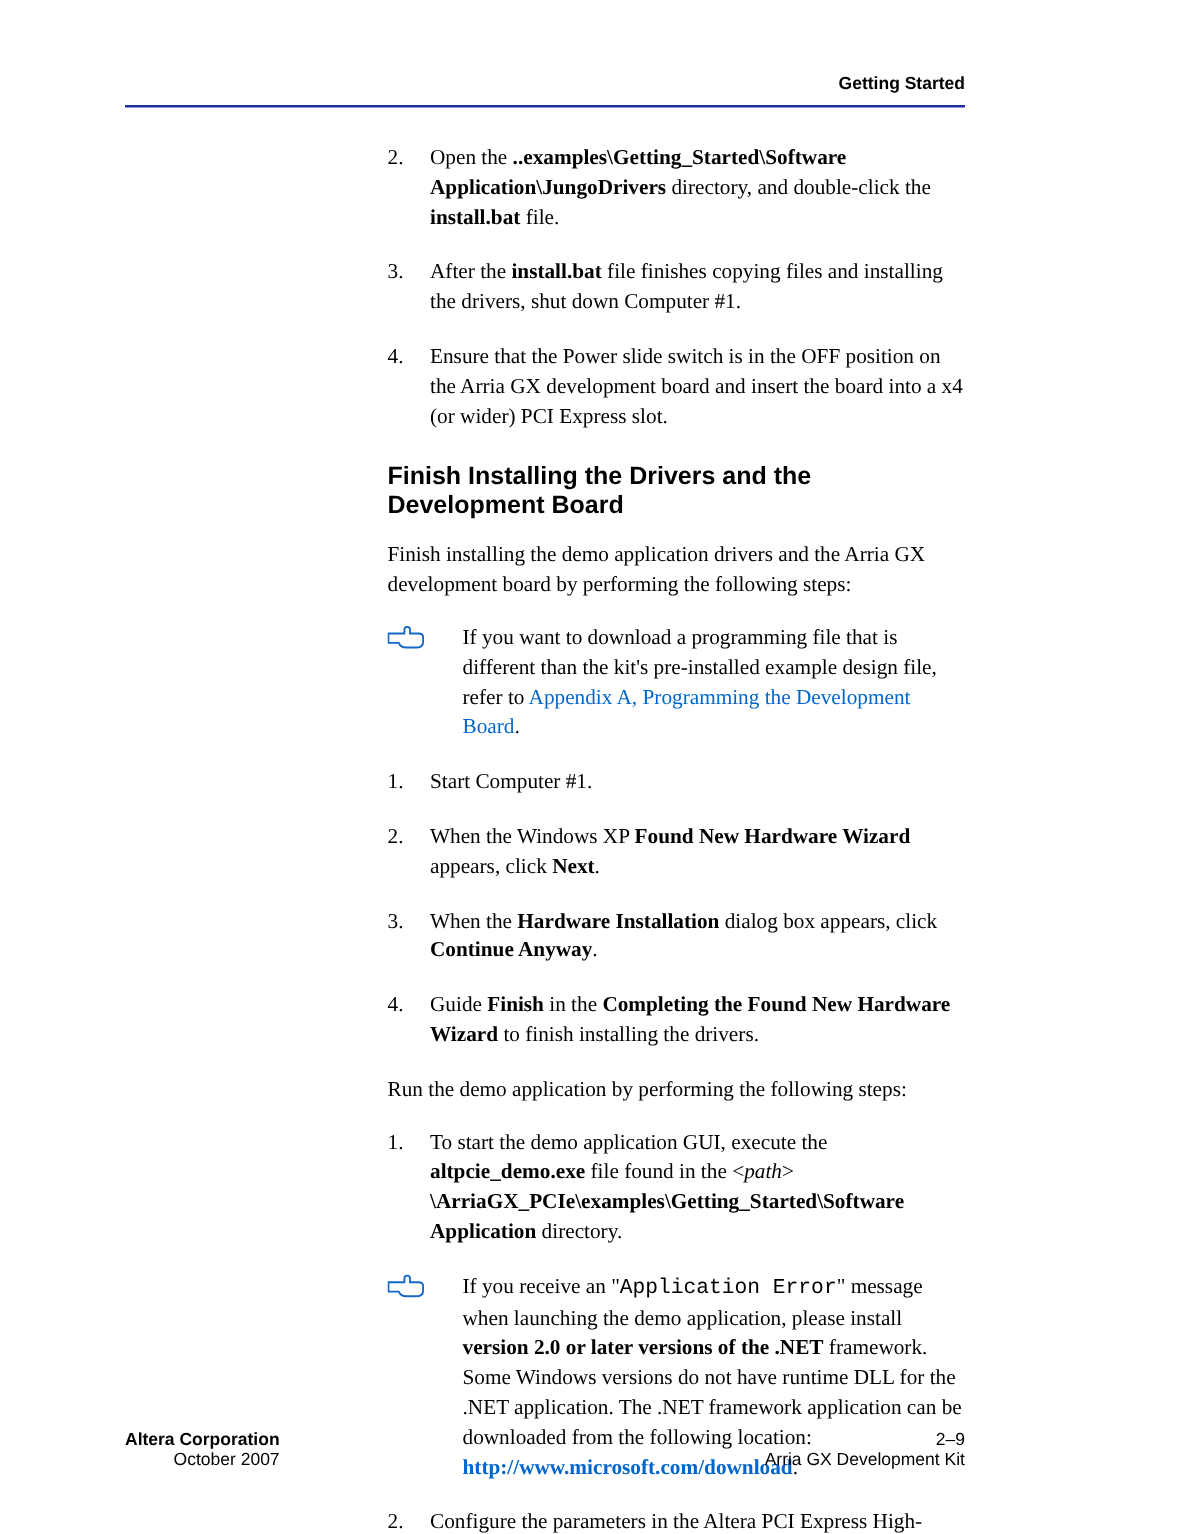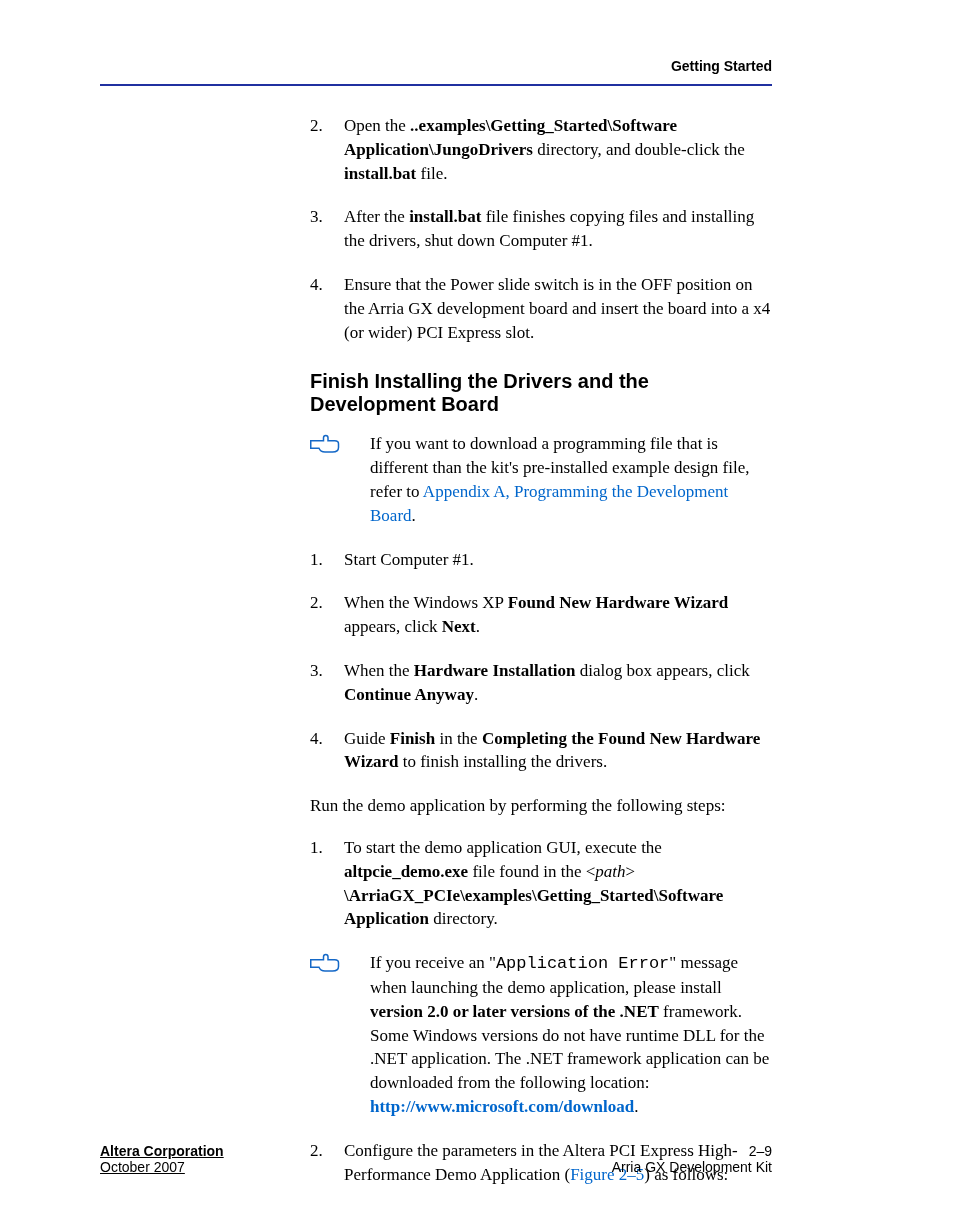--- a/index.html
+++ b/index.html
@@ -15,21 +15,21 @@
   .para { font-size: 17px; line-height: 1.4; margin-bottom: 18px; }
   .note-row { display: flex; margin-bottom: 20px; line-height: 1.4; font-size: 17px; }
   .note-icon { width: 60px; flex: 0 0 60px; }
   .note-body { flex: 1; }
   .link { color: #0066cc; }
   .mono { font-family: "Courier New", Courier, monospace; }
   .italic { font-style: italic; }
   .hand-icon svg { width: 30px; height: 22px; }
 
   .footer { position: absolute; left: 100px; right: 100px; bottom: 52px; display: flex; justify-content: space-between; font-family: Arial, Helvetica, sans-serif; font-size: 14px; }
-  .footer .left { text-align: left; text-decoration: underline; }
+  .footer .left { text-align: right; }
   .footer .center { text-align: center; font-weight: bold; }
   .footer .right { text-align: right; font-weight: normal; }
   .footer .left .line1 { font-weight: bold; }
 </style>
 </head>
 <body>
 
 <div class="page">
 
   <div class="running-head">Getting Started</div>
@@ -50,20 +50,21 @@
         <span>After the </span><b>install.bat</b><span> file finishes copying files and installing the drivers, shut down Computer #1.</span>
       </div>
     </div>
 
     <div class="ol-item">
       <div class="ol-num">4.</div>
       <div class="ol-body">Ensure that the Power slide switch is in the OFF position on the Arria GX development board and insert the board into a x4 (or wider) PCI Express slot.</div>
     </div>
 
     <div class="h2">Finish Installing the Drivers and the Development Board</div>
+    <div class="para">Finish installing the demo application drivers and the Arria GX development board by performing the following steps:</div>
 
     <div class="note-row">
       <div class="note-icon hand-icon">
         <svg viewBox="0 0 40 28">
             <path d="M1 11 L18 11 L18 7 Q18 4 21 4 Q24 4 24 7 L24 11 L33 11 Q38 11 38 15 L38 20 Q38 26 30 26 L20 26 Q14 26 12 21 L1 21 Z" fill="none" stroke="#1468c7" stroke-width="2"></path>
           </svg>
       </div>
       <div class="note-body">
         <span>If you want to download a programming file that is different than the kit's pre-installed example design file, refer to </span><span class="link">Appendix A, Programming the Development Board</span><span>.</span>
       </div>

